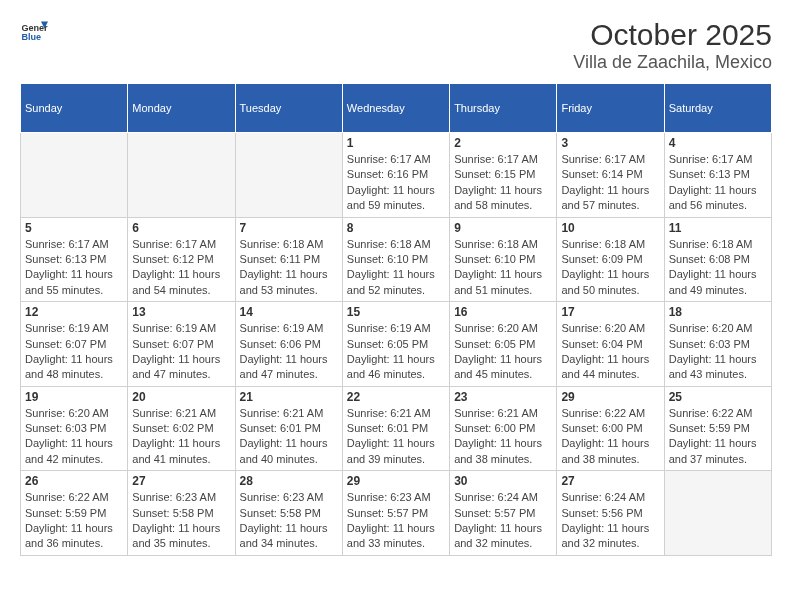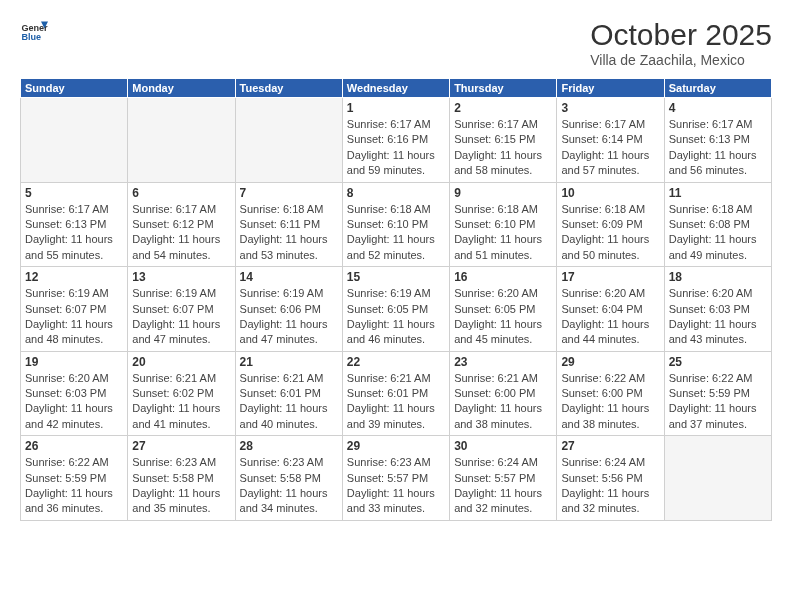--- a/index.html
+++ b/index.html
@@ -25,42 +25,42 @@
     .logo {
       display: flex;
       align-items: center;
       gap: 4px;
     }
     .logo-icon {
       width: 28px;
       height: 28px;
     }
     .title-block {
-      text-align: left;
+      text-align: right;
     }
     .month-title {
       font-size: 30px;
       font-weight: 300;
       color: #333;
     }
     .subtitle {
-      font-size: 14px;
+      font-size: 18px;
       color: #555;
     }
     .calendar {
       width: 100%;
       border-collapse: collapse;
       table-layout: fixed;
     }
     .calendar th {
       background: #2b5fad;
       color: #fff;
       font-size: 11px;
-      font-weight: bold;
-      padding: 3px 4px;
+      font-weight: normal;
+      padding: 18px 4px;
       text-align: left;
       border: 1px solid #fff;
     }
     .calendar td {
       border: 1px solid #d0d0d0;
       vertical-align: top;
       padding: 3px 4px;
       font-size: 9px;
       color: #333;
       height: 82px;

